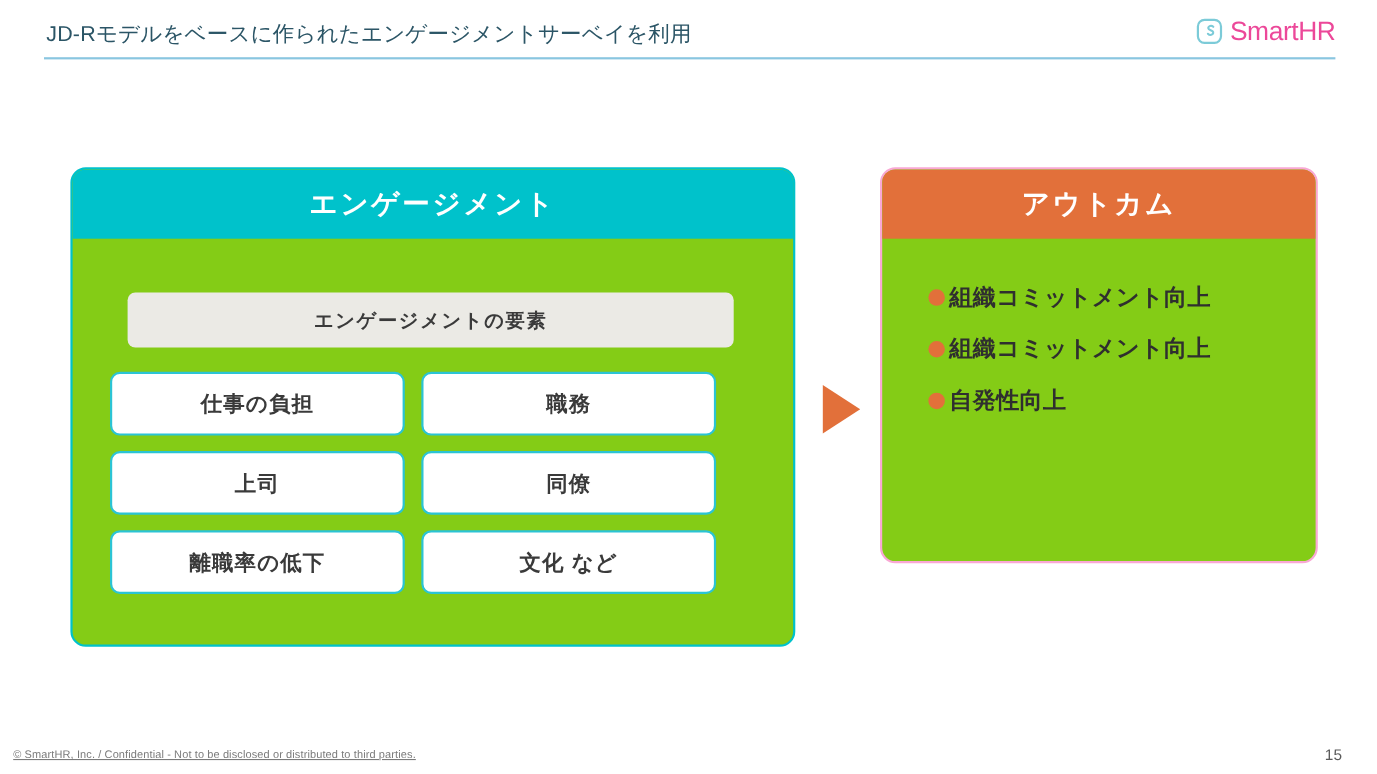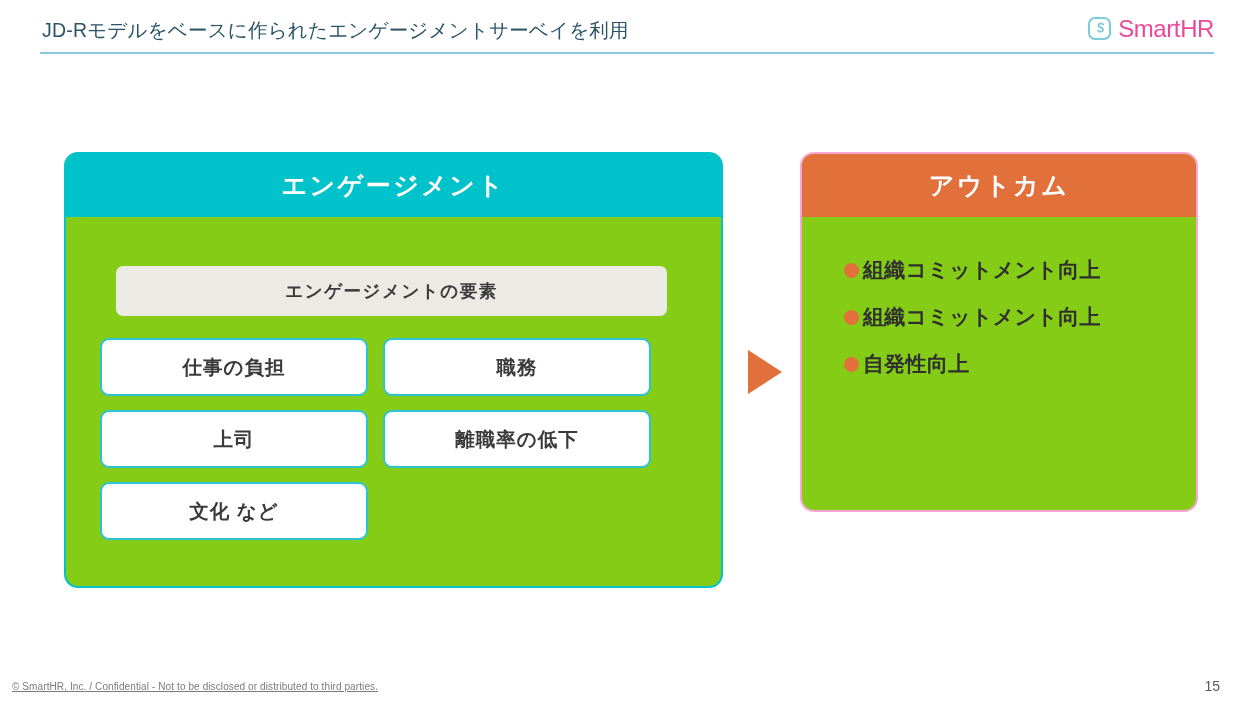--- a/index.html
+++ b/index.html
@@ -235,20 +235,21 @@
 <div class="panel panel-engagement">
   <div class="panel-head">エンゲージメント</div>
   <div class="panel-body">
 
     <div class="subtitle-chip">エンゲージメントの要素</div>
 
     <div class="element-grid">
       <div class="element-box">仕事の負担</div>
       <div class="element-box">職務</div>
       <div class="element-box">上司</div>
+      <div class="element-box">同僚</div>
       <div class="element-box">離職率の低下</div>
       <div class="element-box">文化 など</div>
     </div>
 
   </div>
 </div>
 
 <div class="flow-arrow"></div>
 
 <div class="panel panel-outcome">

